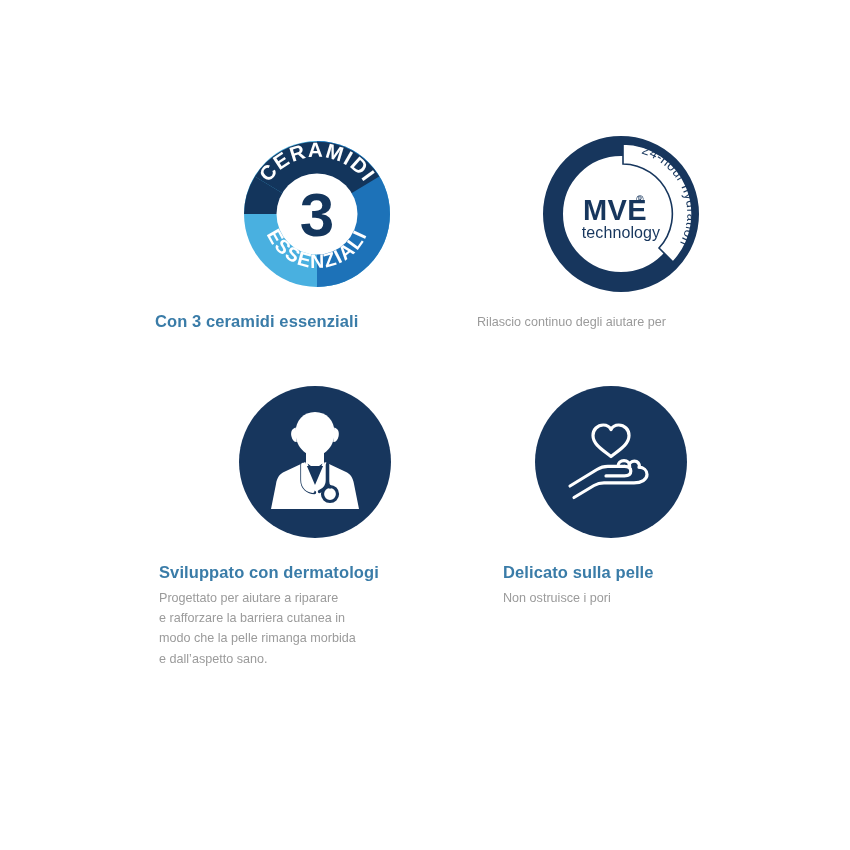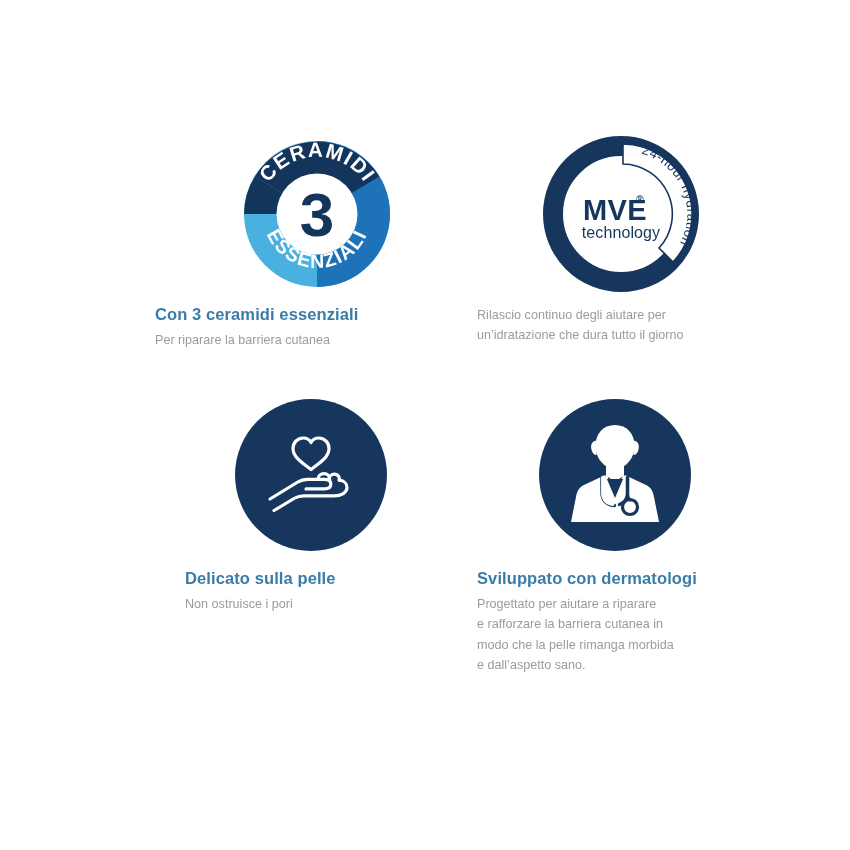--- a/index.html
+++ b/index.html
@@ -49,21 +49,21 @@
   }
 
   
   .badge-box-1 { height: 172px; padding-left: 6px; }
   .badge-box-2 { height: 172px; padding-left: 10px; }
   
   .badge-box-3 { height: 178px; padding-left: 0px; }
   .badge-box-4 { height: 178px; padding-left: 4px; }
 
   .text-block {
-    margin-top: 5px;
+    margin-top: 12px;
     width: 100%;
   }
   .col-1 .text-block { padding-left: 3px; }
   .col-2 .text-block { padding-left: 7px; }
   .row-2.col-1 .text-block { padding-left: 33px; }
   .row-2.col-2 .text-block { padding-left: 7px; }
 
   .benefit-title {
     color: #3a7ca8;
     font-size: 16.5px;
@@ -147,23 +147,20 @@
             </text>
 
             <text font-family="'Liberation Sans', sans-serif" font-size="19.5" font-weight="bold" fill="#ffffff" letter-spacing="1.4">
               <textPath href="#cer-bot" startOffset="50%" text-anchor="middle">ESSENZIALI</textPath>
             </text>
           </svg>
         </div>
       </div>
       <div class="text-block">
         <p class="benefit-title">Con 3 ceramidi essenziali</p>
-        <p class="benefit-desc">
-          <span class="line">Per riparare la barriera cutanea</span>
-        </p>
       </div>
     </div>
 
     <div class="benefit-card row-1 col-2">
       <div class="badge-wrap badge-box-2">
         <div class="mve-badge">
           <svg width="156" height="156" viewBox="0 0 156 156" aria-hidden="true">
             <defs>
               <path id="mve-arc" d="M 86,15.5 A 62.5,62.5 0 0 1 126,122"></path>
             </defs>
@@ -180,64 +177,20 @@
 
             <text x="72" y="74" text-anchor="middle" dominant-baseline="central" font-family="'Liberation Sans', sans-serif" font-size="29" font-weight="bold" fill="#17365d" letter-spacing="0.4">MVE</text>
             <text x="97" y="63" text-anchor="middle" dominant-baseline="central" font-family="'Liberation Sans', sans-serif" font-size="10" font-weight="bold" fill="#17365d">®</text>
             <text x="78" y="96" text-anchor="middle" dominant-baseline="central" font-family="'Liberation Sans', sans-serif" font-size="16" fill="#17365d" letter-spacing="0.1">technology</text>
           </svg>
         </div>
       </div>
       <div class="text-block">
         <p class="benefit-desc">
           <span class="line">Rilascio continuo degli aiutare per</span>
-          <span class="line">un’idratazione che dura tutto il giorno</span>
-        </p>
-      </div>
-    </div>
-
-    <div class="benefit-card row-2 col-1">
-      <div class="badge-wrap badge-box-3">
-        <div class="icon-circle">
-          <svg width="110" height="96" viewBox="0 0 110 96" aria-hidden="true">
-            <g fill="none" stroke="#ffffff" stroke-width="3.2" stroke-linecap="round" stroke-linejoin="round">
-
-              <path d="M55,42.5
-                       C 47,36 37,30.5 37,21.5
-                       C 37,15.5 41.6,11 47.3,11
-                       C 51,11 53.7,12.9 55,15.6
-                       C 56.3,12.9 59,11 62.7,11
-                       C 68.4,11 73,15.5 73,21.5
-                       C 73,30.5 63,36 55,42.5 Z"></path>
-
-              <path d="M14,72 L 41,55.5
-                       C 44.5,53.3 47.6,52.3 51.8,52.3
-                       L 68.5,52.3"></path>
-              <path d="M68.5,52.3
-                       C 72.6,52.3 74.8,54.3 74.8,57.1
-                       C 74.8,59.9 72.6,61.9 68.5,61.9
-                       L 50,61.9"></path>
-
-              <path d="M62,52.3 C 62,48.9 64.6,46.6 68,46.6 C 71.4,46.6 73.7,48.9 73.7,52.3"></path>
-              <path d="M73,52.4 C 73,49.3 75.4,47.2 78.4,47.2 C 81.6,47.2 83.8,49.6 83.5,53.2"></path>
-
-              <path d="M18,83.5
-                       L 38,71.5
-                       C 41.5,69.5 44,68.9 48,68.9
-                       L 78,68.9
-                       C 85.5,68.9 91,65.5 91,60.6
-                       C 91,56.3 87.5,53.4 83,53.2"></path>
-            </g>
-          </svg>
-        </div>
-      </div>
-      <div class="text-block">
-        <p class="benefit-title">Delicato sulla pelle</p>
-        <p class="benefit-desc">
-          <span class="line">Non ostruisce i pori</span>
         </p>
       </div>
     </div>
 
     <div class="benefit-card row-2 col-2">
       <div class="badge-wrap badge-box-4">
         <div class="icon-circle">
           <svg width="108" height="112" viewBox="0 0 108 112" aria-hidden="true">
             <g fill="#ffffff">
 
@@ -282,14 +235,57 @@
         <p class="benefit-title">Sviluppato con dermatologi</p>
         <p class="benefit-desc">
           <span class="line">Progettato per aiutare a riparare</span>
           <span class="line">e rafforzare la barriera cutanea in</span>
           <span class="line">modo che la pelle rimanga morbida</span>
           <span class="line">e dall’aspetto sano.</span>
         </p>
       </div>
     </div>
 
+    <div class="benefit-card row-2 col-1">
+      <div class="badge-wrap badge-box-3">
+        <div class="icon-circle">
+          <svg width="110" height="96" viewBox="0 0 110 96" aria-hidden="true">
+            <g fill="none" stroke="#ffffff" stroke-width="3.2" stroke-linecap="round" stroke-linejoin="round">
+
+              <path d="M55,42.5
+                       C 47,36 37,30.5 37,21.5
+                       C 37,15.5 41.6,11 47.3,11
+                       C 51,11 53.7,12.9 55,15.6
+                       C 56.3,12.9 59,11 62.7,11
+                       C 68.4,11 73,15.5 73,21.5
+                       C 73,30.5 63,36 55,42.5 Z"></path>
+
+              <path d="M14,72 L 41,55.5
+                       C 44.5,53.3 47.6,52.3 51.8,52.3
+                       L 68.5,52.3"></path>
+              <path d="M68.5,52.3
+                       C 72.6,52.3 74.8,54.3 74.8,57.1
+                       C 74.8,59.9 72.6,61.9 68.5,61.9
+                       L 50,61.9"></path>
+
+              <path d="M62,52.3 C 62,48.9 64.6,46.6 68,46.6 C 71.4,46.6 73.7,48.9 73.7,52.3"></path>
+              <path d="M73,52.4 C 73,49.3 75.4,47.2 78.4,47.2 C 81.6,47.2 83.8,49.6 83.5,53.2"></path>
+
+              <path d="M18,83.5
+                       L 38,71.5
+                       C 41.5,69.5 44,68.9 48,68.9
+                       L 78,68.9
+                       C 85.5,68.9 91,65.5 91,60.6
+                       C 91,56.3 87.5,53.4 83,53.2"></path>
+            </g>
+          </svg>
+        </div>
+      </div>
+      <div class="text-block">
+        <p class="benefit-title">Delicato sulla pelle</p>
+        <p class="benefit-desc">
+          <span class="line">Non ostruisce i pori</span>
+        </p>
+      </div>
+    </div>
+
   </div>
 </div>
 
 </body></html>

